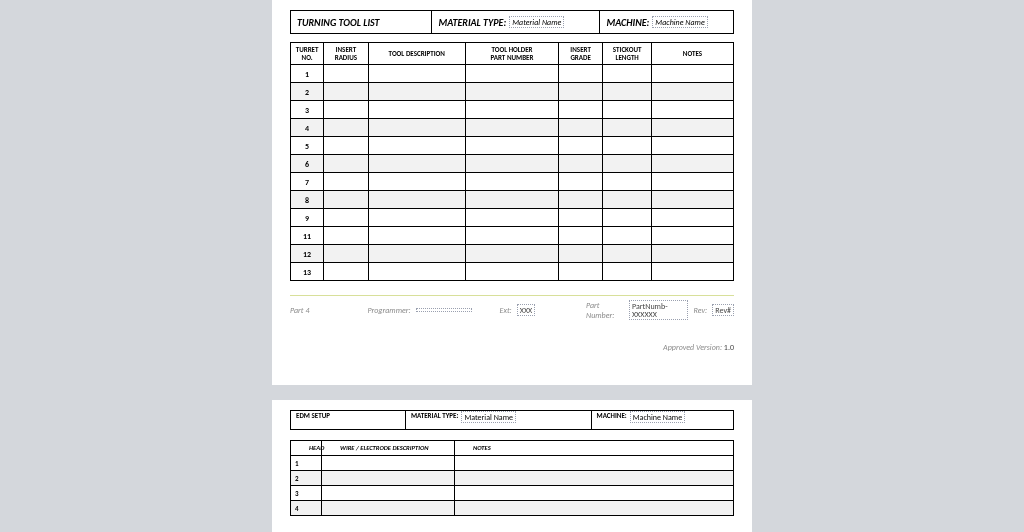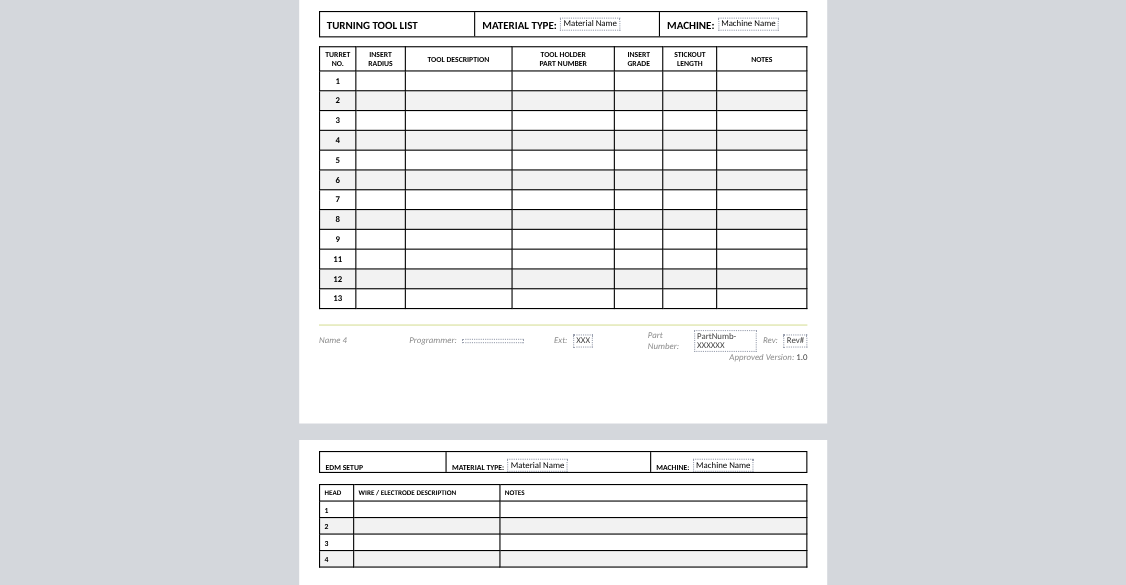--- a/index.html
+++ b/index.html
@@ -20,20 +20,21 @@
     padding: 10px 18px 8px 18px;
   }
   .page1 { top: 0; height: 385px; }
   .page2 { top: 400px; height: 200px; }
 
   .hdr-row {
     display: flex;
     border: 1.5px solid #000;
     height: 24px;
     margin-bottom: 8px;
+    font-style: italic;
   }
   .hdr-cell {
     display: flex;
     align-items: center;
     padding: 0 6px;
     font-size: 10px;
     font-weight: bold;
   }
   .hdr-sep { border-right: 1.5px solid #000; }
   .ph {
@@ -84,53 +85,54 @@
   .footer .seg { display: flex; align-items: center; gap: 2px; }
   .footer .ph { color: #444; font-style: normal; }
   .footer .spacer1 { width: 52px; }
   .footer .spacer2 { width: 18px; }
   .footer .spacer3 { width: 44px; }
   .approved {
     text-align: right;
     font-size: 8px;
     color: #8c8c8c;
     font-style: italic;
-    margin-top: 0;
+    margin-top: 22px;
   }
   .approved .val { color: #444; font-style: normal; }
 
   
   .hdr2-row {
     display: flex;
     border: 1px solid #000;
     height: 20px;
     margin-bottom: 10px;
   }
   .hdr2-cell {
     display: flex;
-    align-items: flex-end;
+    align-items: flex-start;
     padding: 0 5px;
     font-size: 7px;
     font-weight: bold;
     border-right: 1px solid #000;
   }
   .hdr2-cell:last-child { border-right: none; }
 
   table.edm {
     width: 100%;
     border-collapse: collapse;
     table-layout: fixed;
   }
   table.edm th {
     font-size: 6.5px;
     font-weight: bold;
     text-align: left;
-    padding: 3px 4px;
+    padding: 3px 18px;
     border: 1px solid #000;
     height: 15px;
+    font-style: italic;
   }
   table.edm td {
     font-size: 7px;
     height: 15px;
     border: 1px solid #000;
     font-weight: bold;
     padding: 0 4px;
   }
   table.edm tr.alt td { background: #f2f2f2; }
 </style>
@@ -283,21 +285,21 @@
           <td></td>
           <td></td>
         </tr>
     </tbody>
   </table>
 
   <div class="footer-divider"></div>
 
   <div class="footer">
     <div class="seg">
-      <span>Name</span>
+      <span>Part</span>
       <span>4</span>
     </div>
     <div class="spacer1"></div>
     <div class="seg">
       <span>Programmer:</span>
       <span class="ph" style="min-width:56px"></span>
     </div>
     <div class="spacer2"></div>
     <div class="seg">
       <span>Ext:</span>

